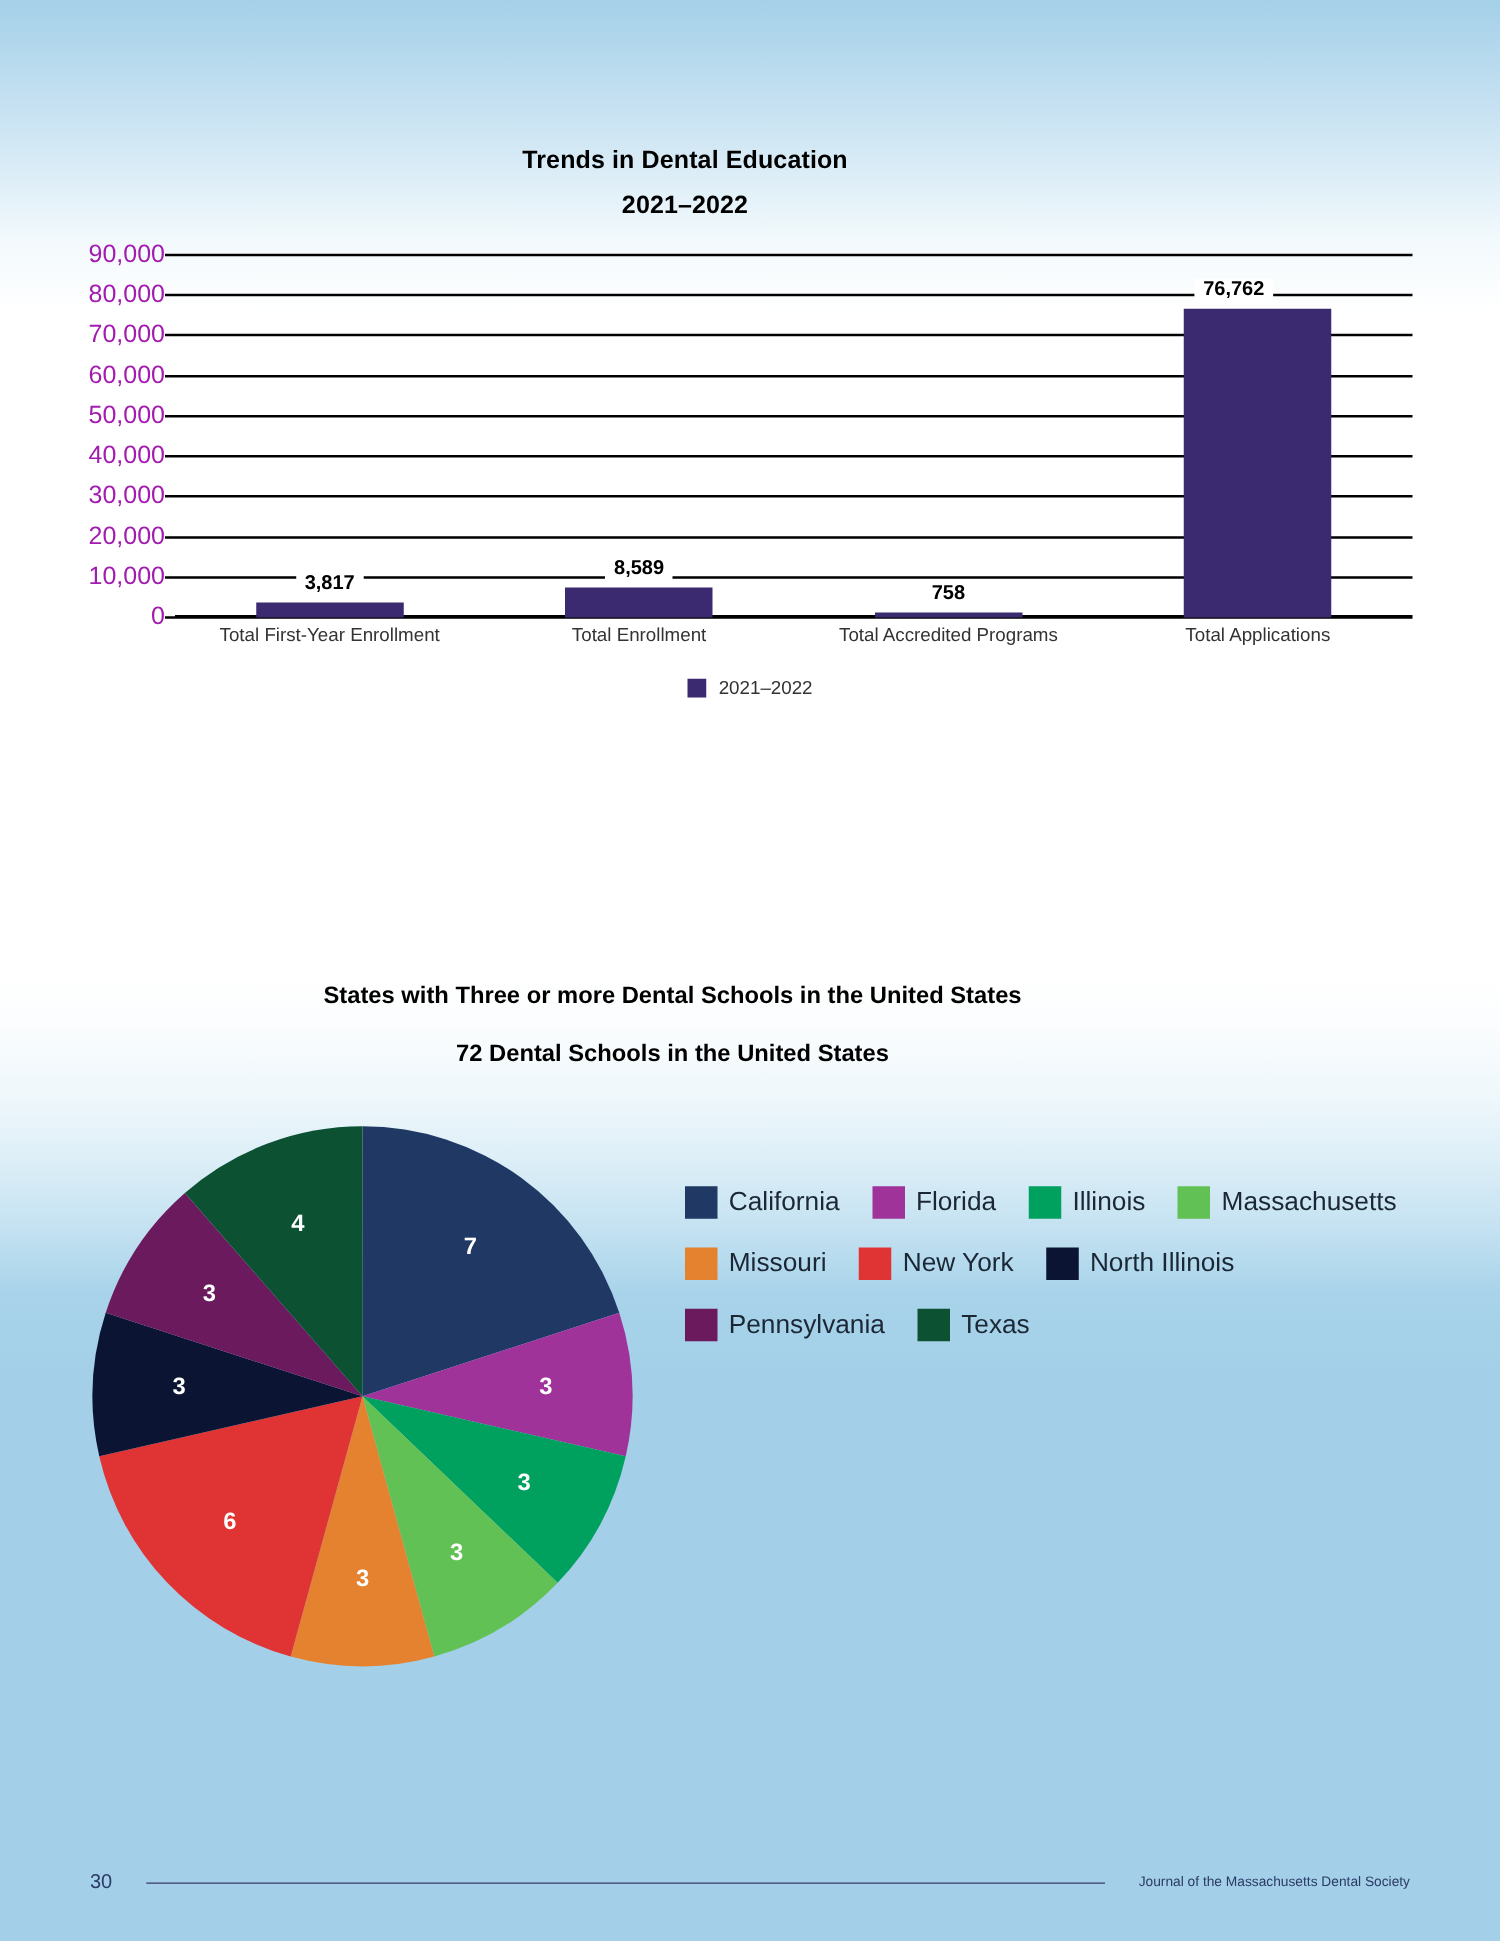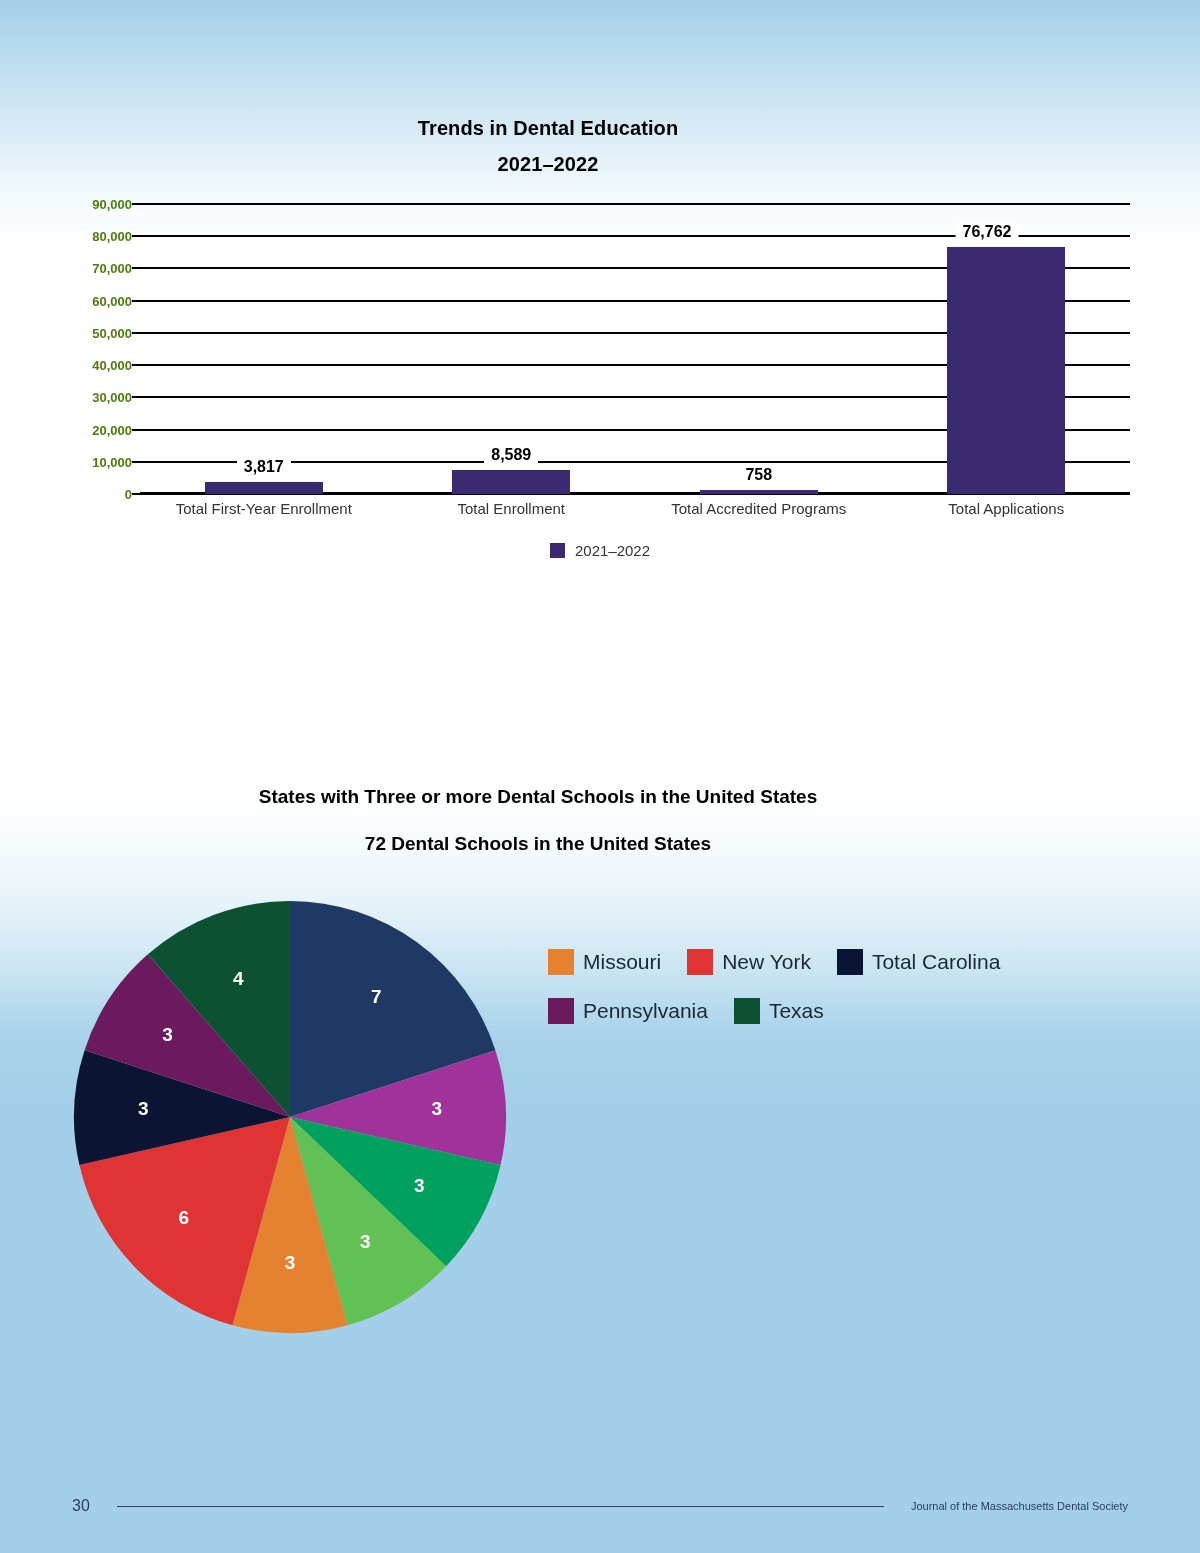--- a/index.html
+++ b/index.html
@@ -59,23 +59,23 @@
     position: absolute;
     left: 0;
     top: 0;
     width: 132px;
     height: 290px;
   }
   .ylabel {
     position: absolute;
     right: 0;
     transform: translateY(-50%);
-    font-size: 13px;
-    font-weight: bold;
-    color: #4d7c0f;
+    font-size: 20px;
+    font-weight: normal;
+    color: #a21caf;
     white-space: nowrap;
   }
   .ytick {
     position: absolute;
     left: 132px;
     width: 8px;
     height: 2px;
     background: #000;
     transform: translateY(-1px);
   }
@@ -320,30 +320,48 @@
           <path d="M 220 220 L 9.415570968726087 268.0645217345639 A 216 216 0 0 1 14.571792480246842 153.2523292150113 Z" fill="#0b1533"></path>
           <text x="73.26789838641167" y="213.41025371811645" class="slice-label">3</text>
           <path d="M 220 220 L 14.571792480246842 153.2523292150113 A 216 216 0 0 1 77.88523519702207 57.336563343220064 Z" fill="#6b1a5e"></path>
           <text x="97.417880493415" y="139.08425136431524" class="slice-label">3</text>
           <path d="M 220 220 L 77.88523519702207 57.336563343220064 A 216 216 0 0 1 219.99999999999997 4 Z" fill="#0b5132"></path>
           <text x="168.39006583893234" y="82.48582220043536" class="slice-label">4</text>
         </svg>
       <div id="pie-legend">
           <div class="legend-row">
             <div class="legend-item">
+              <span class="legend-swatch" style="background: rgb(31, 56, 100);"></span>
+              <span class="legend-text">California</span>
+            </div>
+            <div class="legend-item">
+              <span class="legend-swatch" style="background: rgb(160, 51, 154);"></span>
+              <span class="legend-text">Florida</span>
+            </div>
+            <div class="legend-item">
+              <span class="legend-swatch" style="background: rgb(0, 160, 94);"></span>
+              <span class="legend-text">Illinois</span>
+            </div>
+            <div class="legend-item">
+              <span class="legend-swatch" style="background: rgb(98, 193, 84);"></span>
+              <span class="legend-text">Massachusetts</span>
+            </div>
+          </div>
+          <div class="legend-row">
+            <div class="legend-item">
               <span class="legend-swatch" style="background: rgb(229, 130, 47);"></span>
               <span class="legend-text">Missouri</span>
             </div>
             <div class="legend-item">
               <span class="legend-swatch" style="background: rgb(224, 52, 52);"></span>
               <span class="legend-text">New York</span>
             </div>
             <div class="legend-item">
               <span class="legend-swatch" style="background: rgb(11, 21, 51);"></span>
-              <span class="legend-text">Total Carolina</span>
+              <span class="legend-text">North Illinois</span>
             </div>
           </div>
           <div class="legend-row">
             <div class="legend-item">
               <span class="legend-swatch" style="background: rgb(107, 26, 94);"></span>
               <span class="legend-text">Pennsylvania</span>
             </div>
             <div class="legend-item">
               <span class="legend-swatch" style="background: rgb(11, 81, 50);"></span>
               <span class="legend-text">Texas</span>

